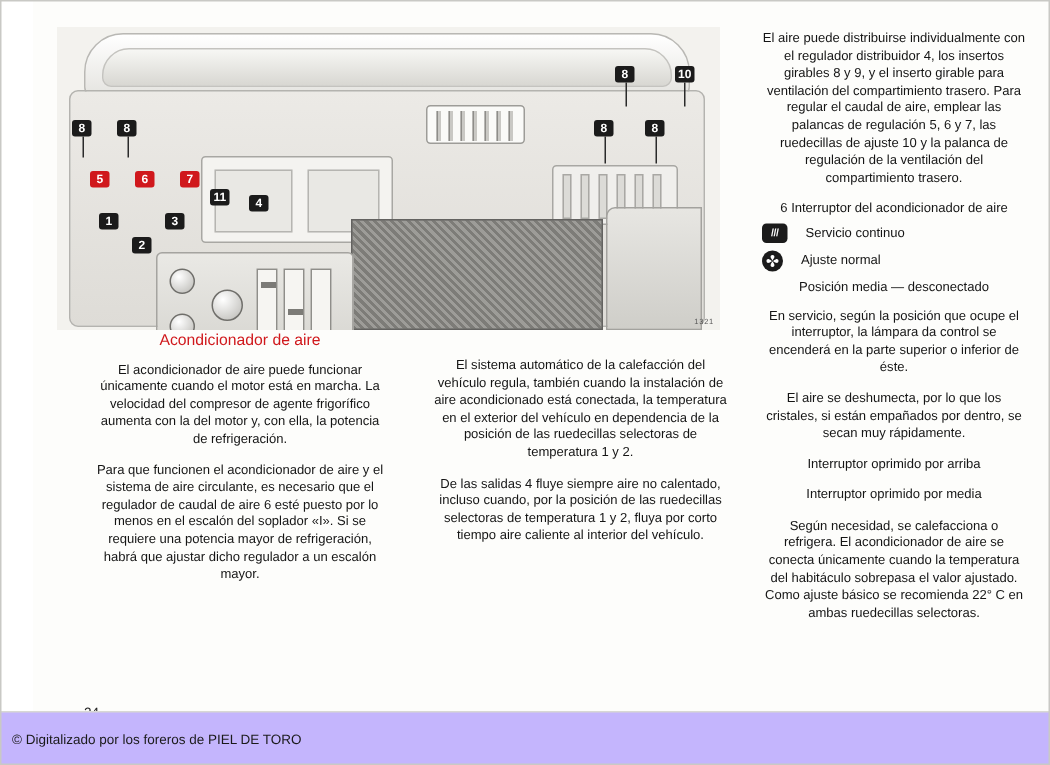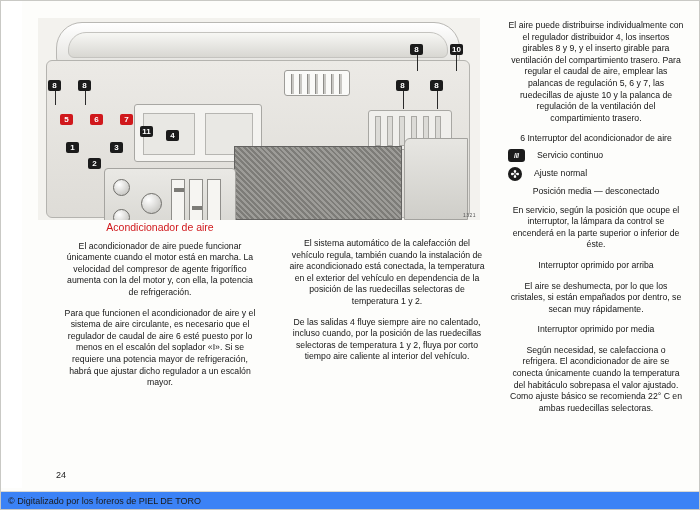--- a/index.html
+++ b/index.html
@@ -162,22 +162,22 @@
   }
   .sym-label { font-size: 8.7px; }
   .sub-head { font-size: 8.7px; margin: 0 0 7px 0; }
   
   .page-num {
     position: absolute; left: 40px; top: 470px;
     font-size: 9px; color: #222; margin-left: 16px;
   }
   .credit {
     position: absolute; left: 0; bottom: 0;
-    width: 700px; height: 19px;
-    background: #3b82f6;
+    width: 700px; height: 36px;
+    background: #c4b5fd;
     border-top: 1px solid #d8d8d4;
     font-size: 9px; color: #1a1a1a;
     display: flex; align-items: center; padding-left: 8px;
   }
   .edge-l { position: absolute; left: 0; top: 0; width: 22px; height: 488px; background: #ffffff; }
   .frame { position:absolute; left:0; top:0; width:700px; height:510px; border:1px solid #c9c9c5; pointer-events:none; }
 </style>
 </head>
 <body>
 
@@ -288,22 +288,22 @@
             <path d="M10 18c-2 0-3-1.6-2.4-3.4C8.1 13 9.4 12 10 10.4c.6 1.6 1.9 2.6 2.4 4.2.6 1.8-.4 3.4-2.4 3.4z"></path>
           </g>
         </svg>
       </span>
       <span class="sym-label">Ajuste normal</span>
     </div>
 
     <div class="sub-head">Posición media  —  desconectado</div>
 
     <p>En servicio, según la posición que ocupe el interruptor, la lámpara da control se encenderá en la parte superior o inferior de éste.</p>
+    <p>El aire se deshumecta, por lo que los cristales, si están empañados por dentro, se secan muy rápidamente.</p>
     <p>Interruptor oprimido por arriba</p>
-    <p>El aire se deshumecta, por lo que los cristales, si están empañados por dentro, se secan muy rápidamente.</p>
     <p>Interruptor oprimido por media</p>
     <p>Según necesidad, se calefacciona o refrigera. El acondicionador de aire se conecta únicamente cuando la temperatura del habitáculo sobrepasa el valor ajustado. Como ajuste básico se recomienda 22° C en ambas ruedecillas selectoras.</p>
   </div>
 
   <div class="page-num">24</div>
 
   <div class="credit">© Digitalizado por los foreros de PIEL DE TORO</div>
 
   <div class="frame"></div>
 </div>

